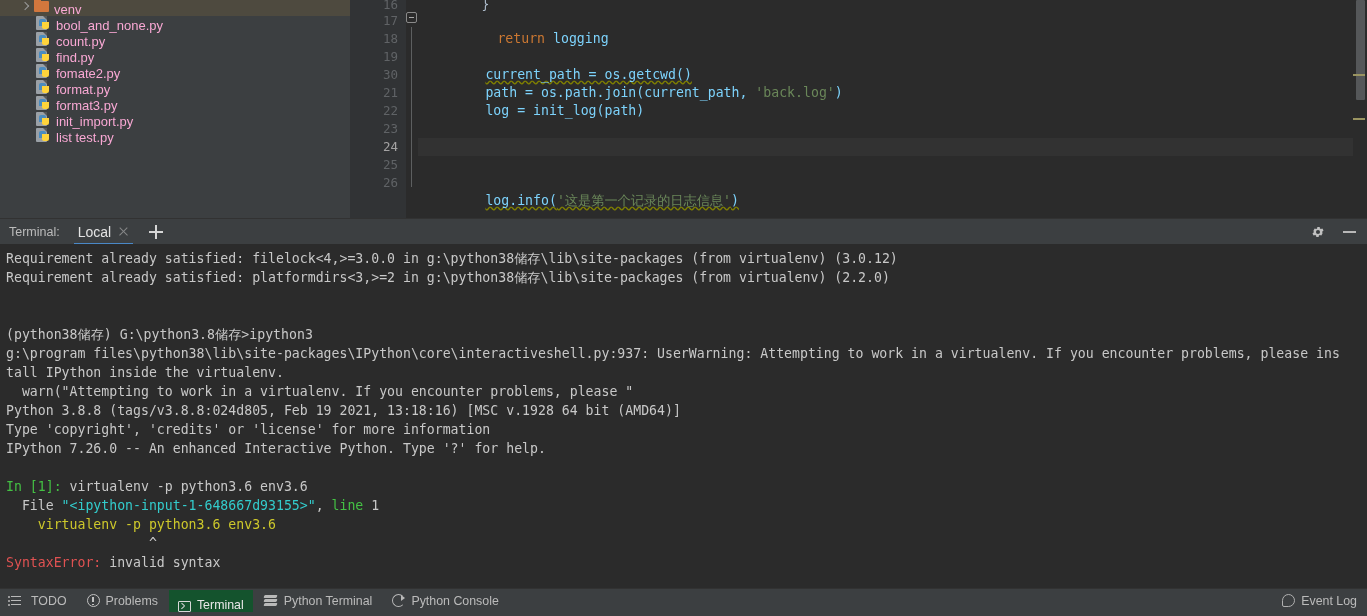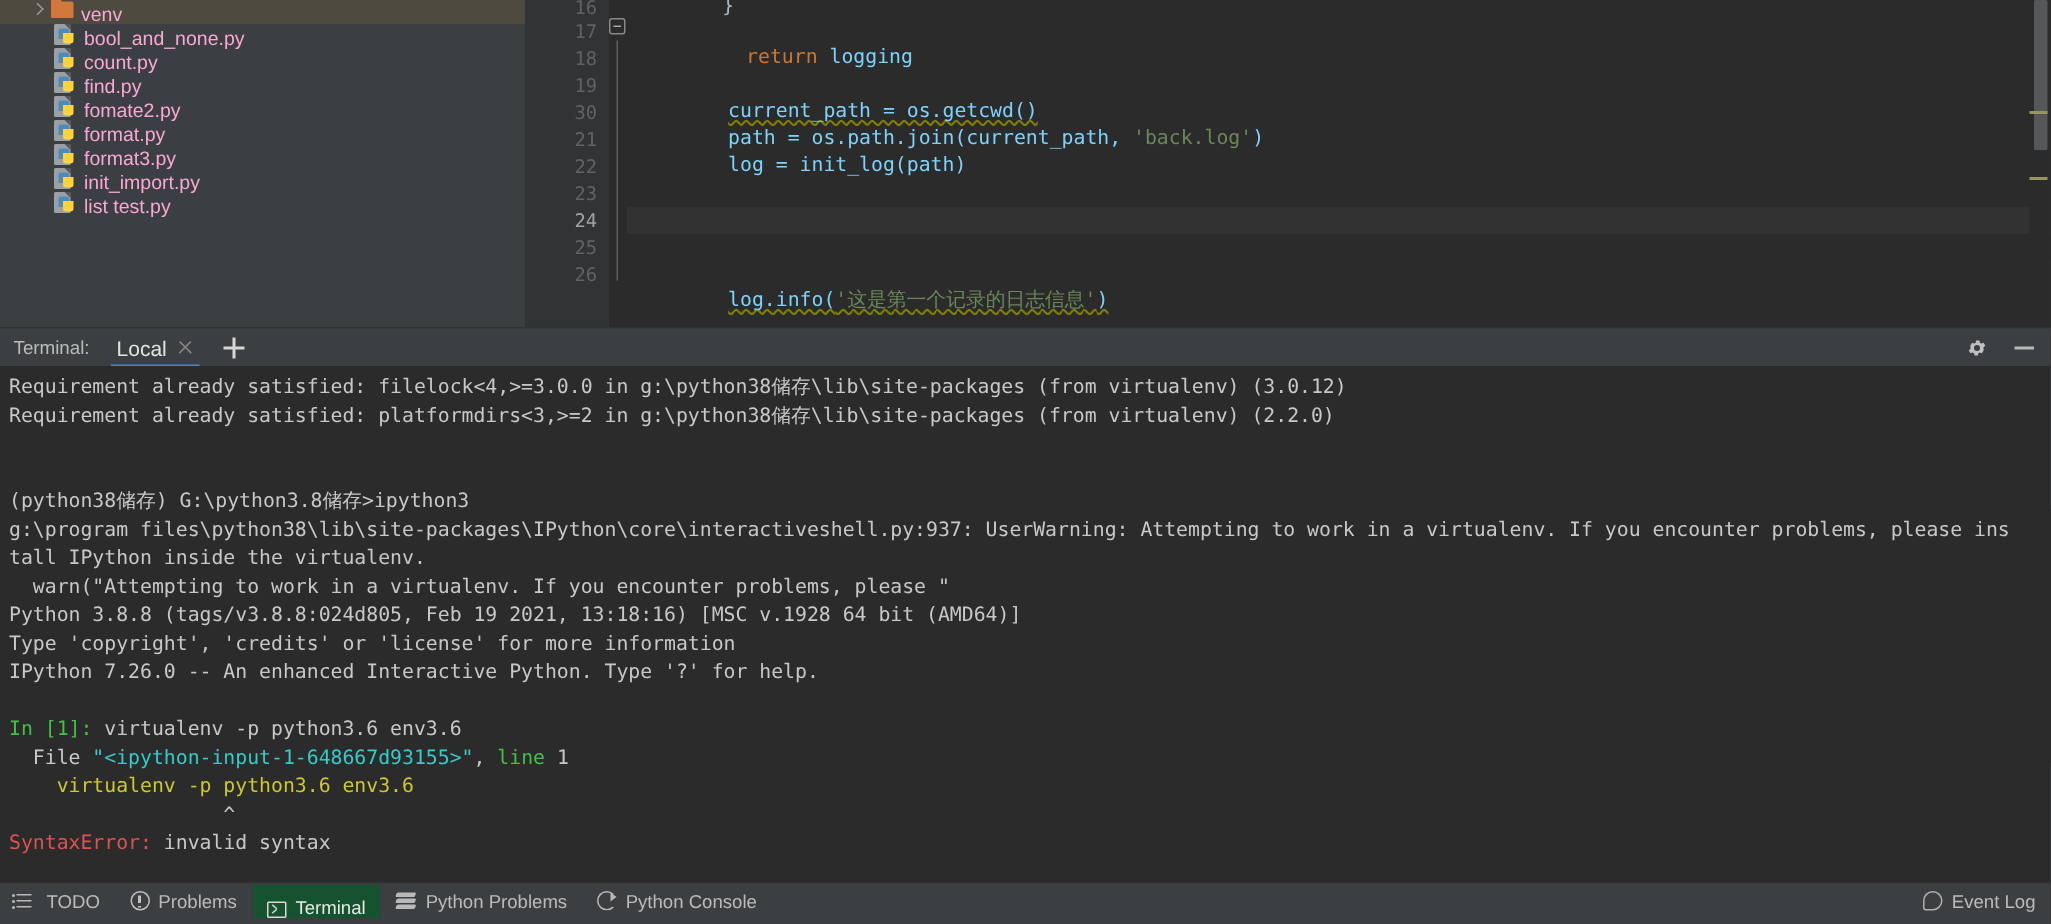--- a/index.html
+++ b/index.html
@@ -356,21 +356,21 @@
     <div class="sb-item active">
       <span class="sb-ico i-term"></span>
       <span>Terminal</span>
     </div>
     <div class="sb-item">
       <span class="sb-ico i-pkg">
           <i></i>
           <i></i>
           <i></i>
         </span>
-      <span>Python Problems</span>
+      <span>Python Terminal</span>
     </div>
     <div class="sb-item">
       <span class="sb-ico i-console"></span>
       <span>Python Console</span>
     </div>
     <div class="sb-right">
       <span class="evt-ico"></span>
       <span style="font-size:12.4px;color:#bbbbbb">Event Log</span>
     </div>
   </div>

